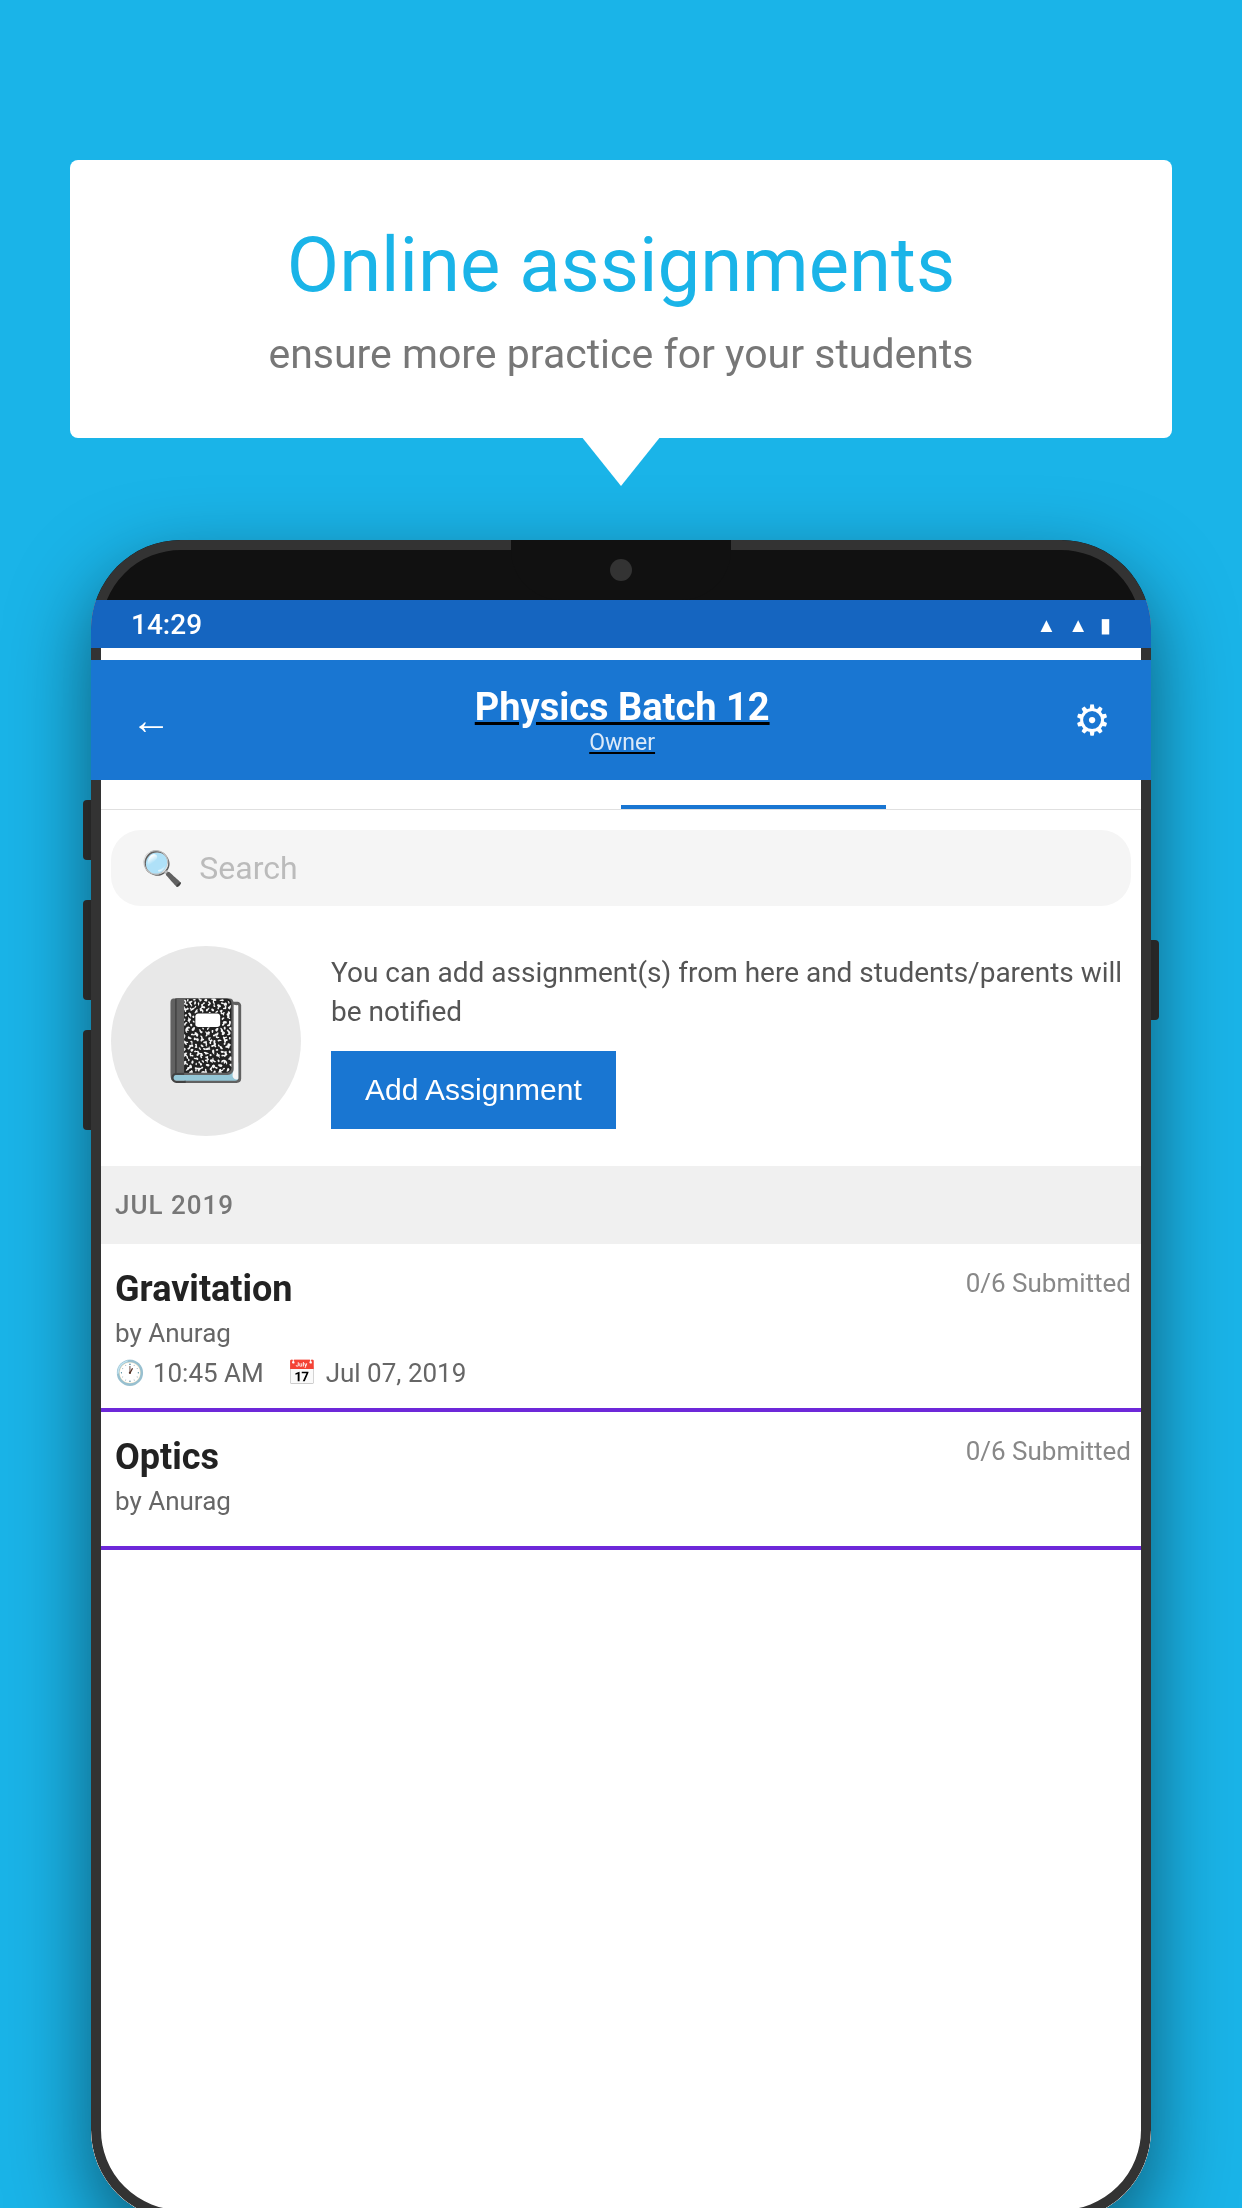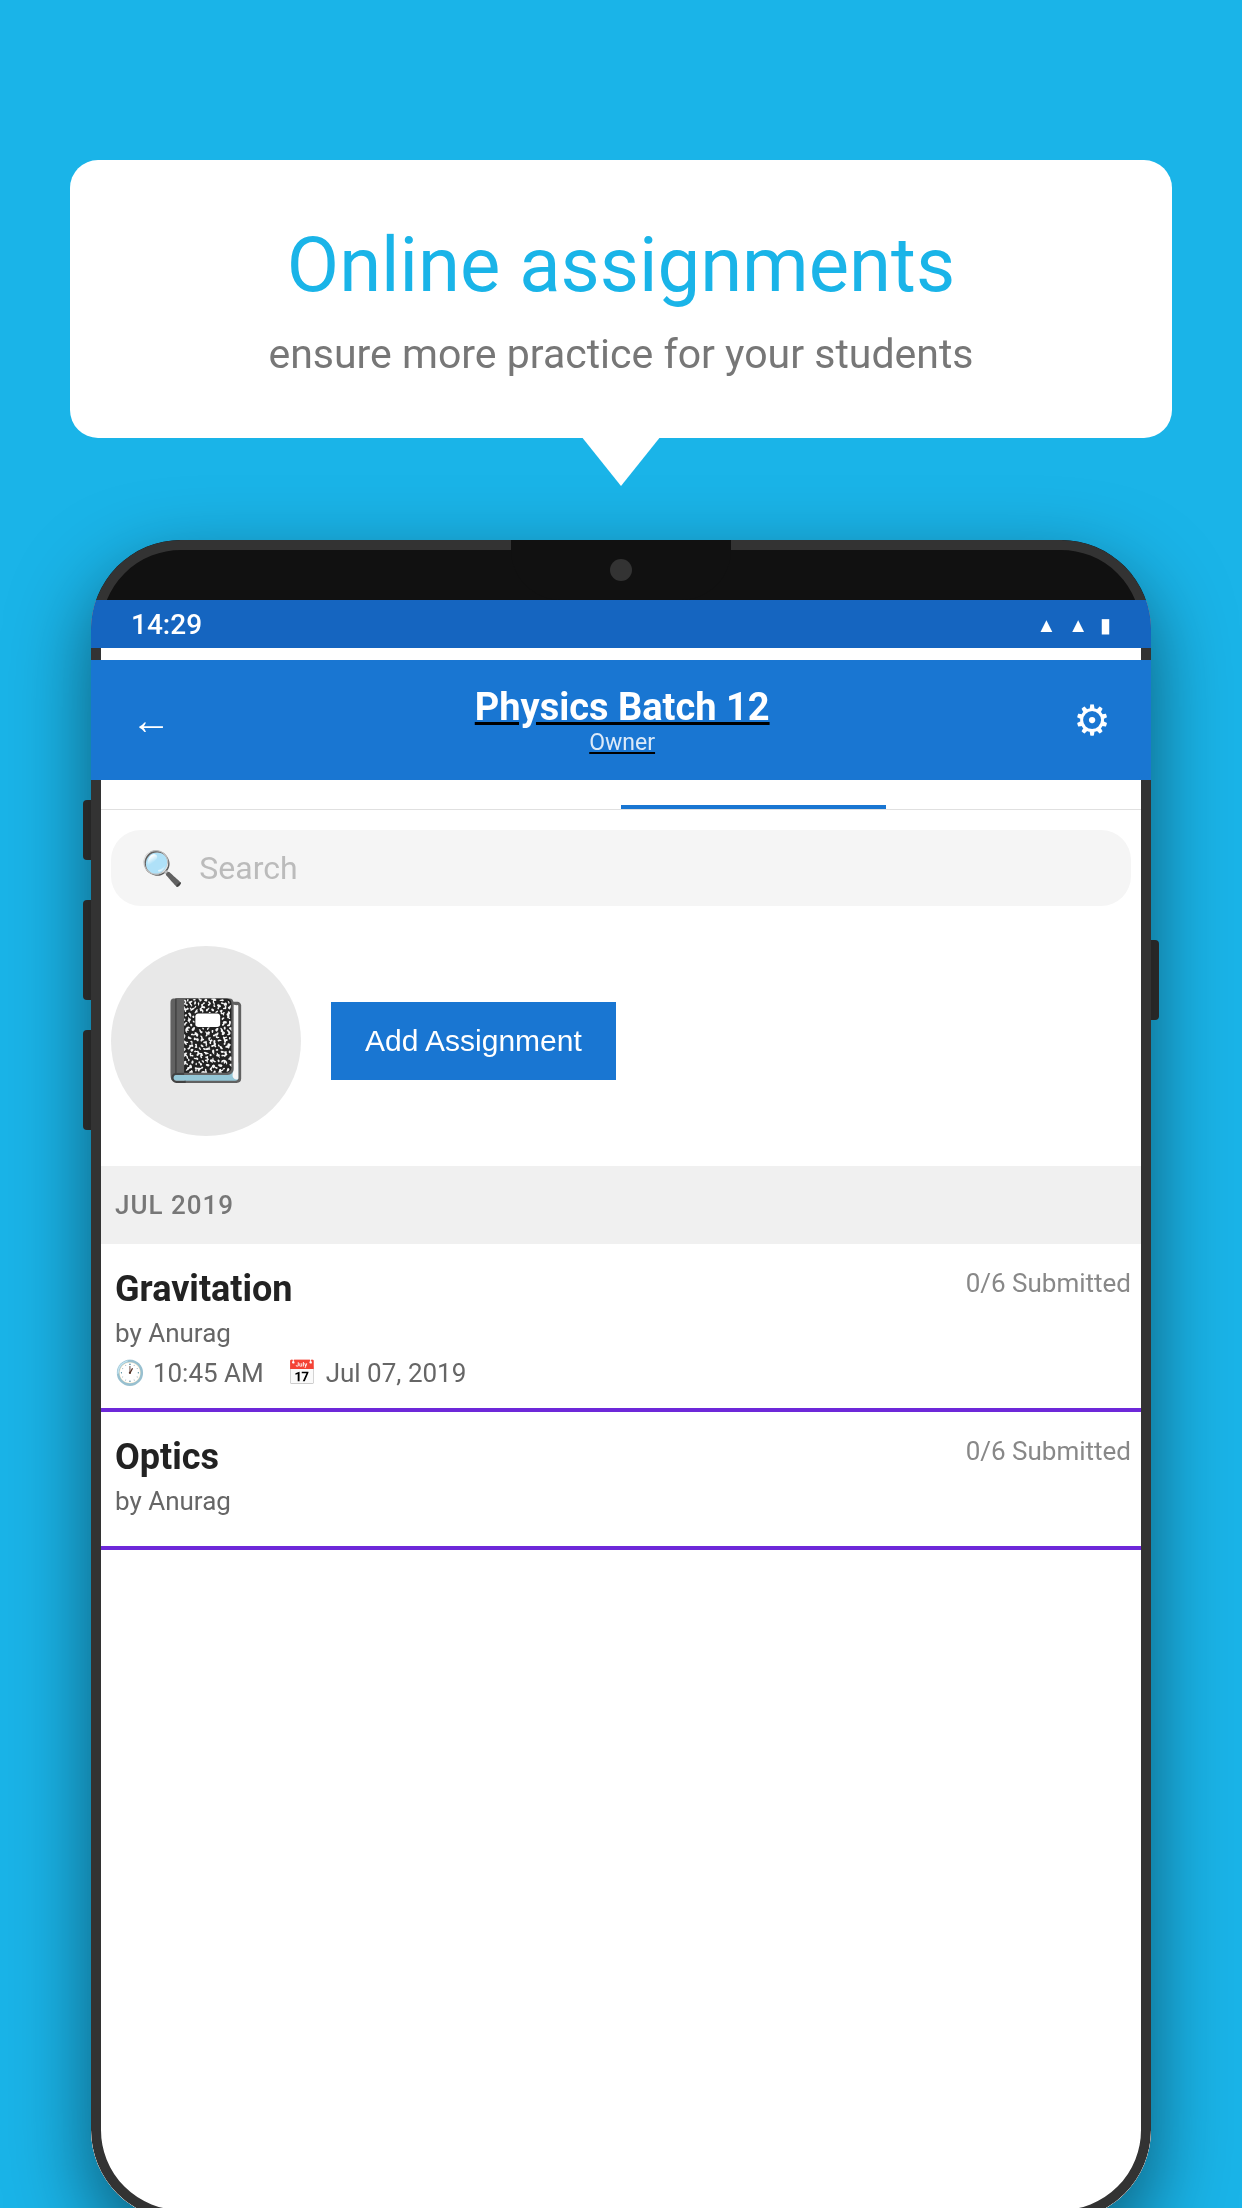--- a/index.html
+++ b/index.html
@@ -16,21 +16,21 @@
     
     .speech-bubble-wrapper {
       position: absolute;
       top: 160px;
       left: 70px;
       right: 70px;
     }
 
     .speech-bubble {
       background: white;
-      border-radius: 28px;
+      border-radius: 8px;
       padding: 60px 70px;
       position: relative;
     }
 
     .speech-bubble::after {
       content: '';
       position: absolute;
       bottom: -48px;
       left: 50%;
       transform: translateX(-50%);
@@ -472,20 +472,21 @@
         <div class="search-bar">
           <span class="search-icon-wrap">🔍</span>
           <span class="search-text">Search</span>
         </div>
 
         <div class="promo-section">
           <div class="promo-icon-circle">
             <span class="notebook-icon">📓</span>
           </div>
           <div class="promo-right">
+            <div class="promo-text">You can add assignment(s) from here and students/parents will be notified</div>
             <button class="add-assignment-btn">Add Assignment</button>
           </div>
         </div>
 
         <div class="section-header">JUL 2019</div>
 
         <div class="assignment-item">
           <div class="assignment-top">
             <span class="assignment-name">Gravitation</span>
             <span class="assignment-submitted">0/6 Submitted</span>

